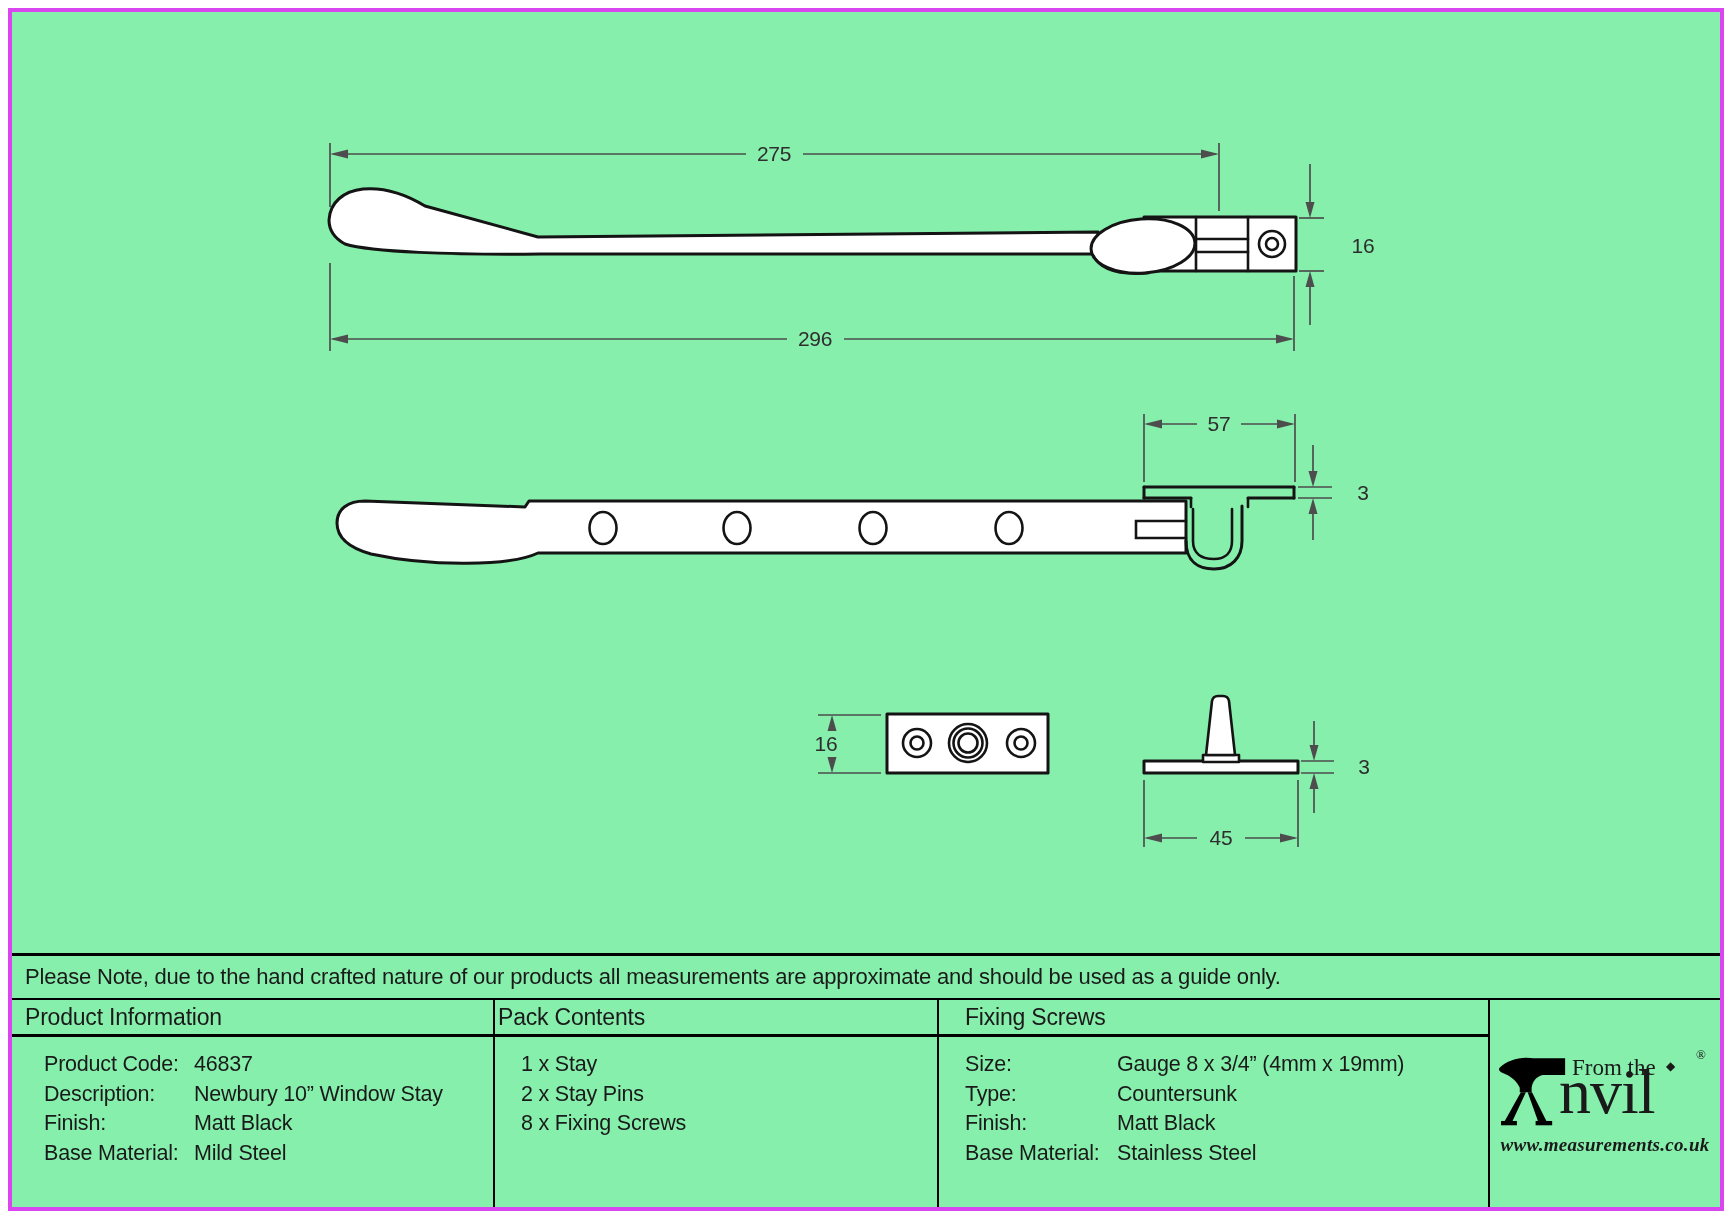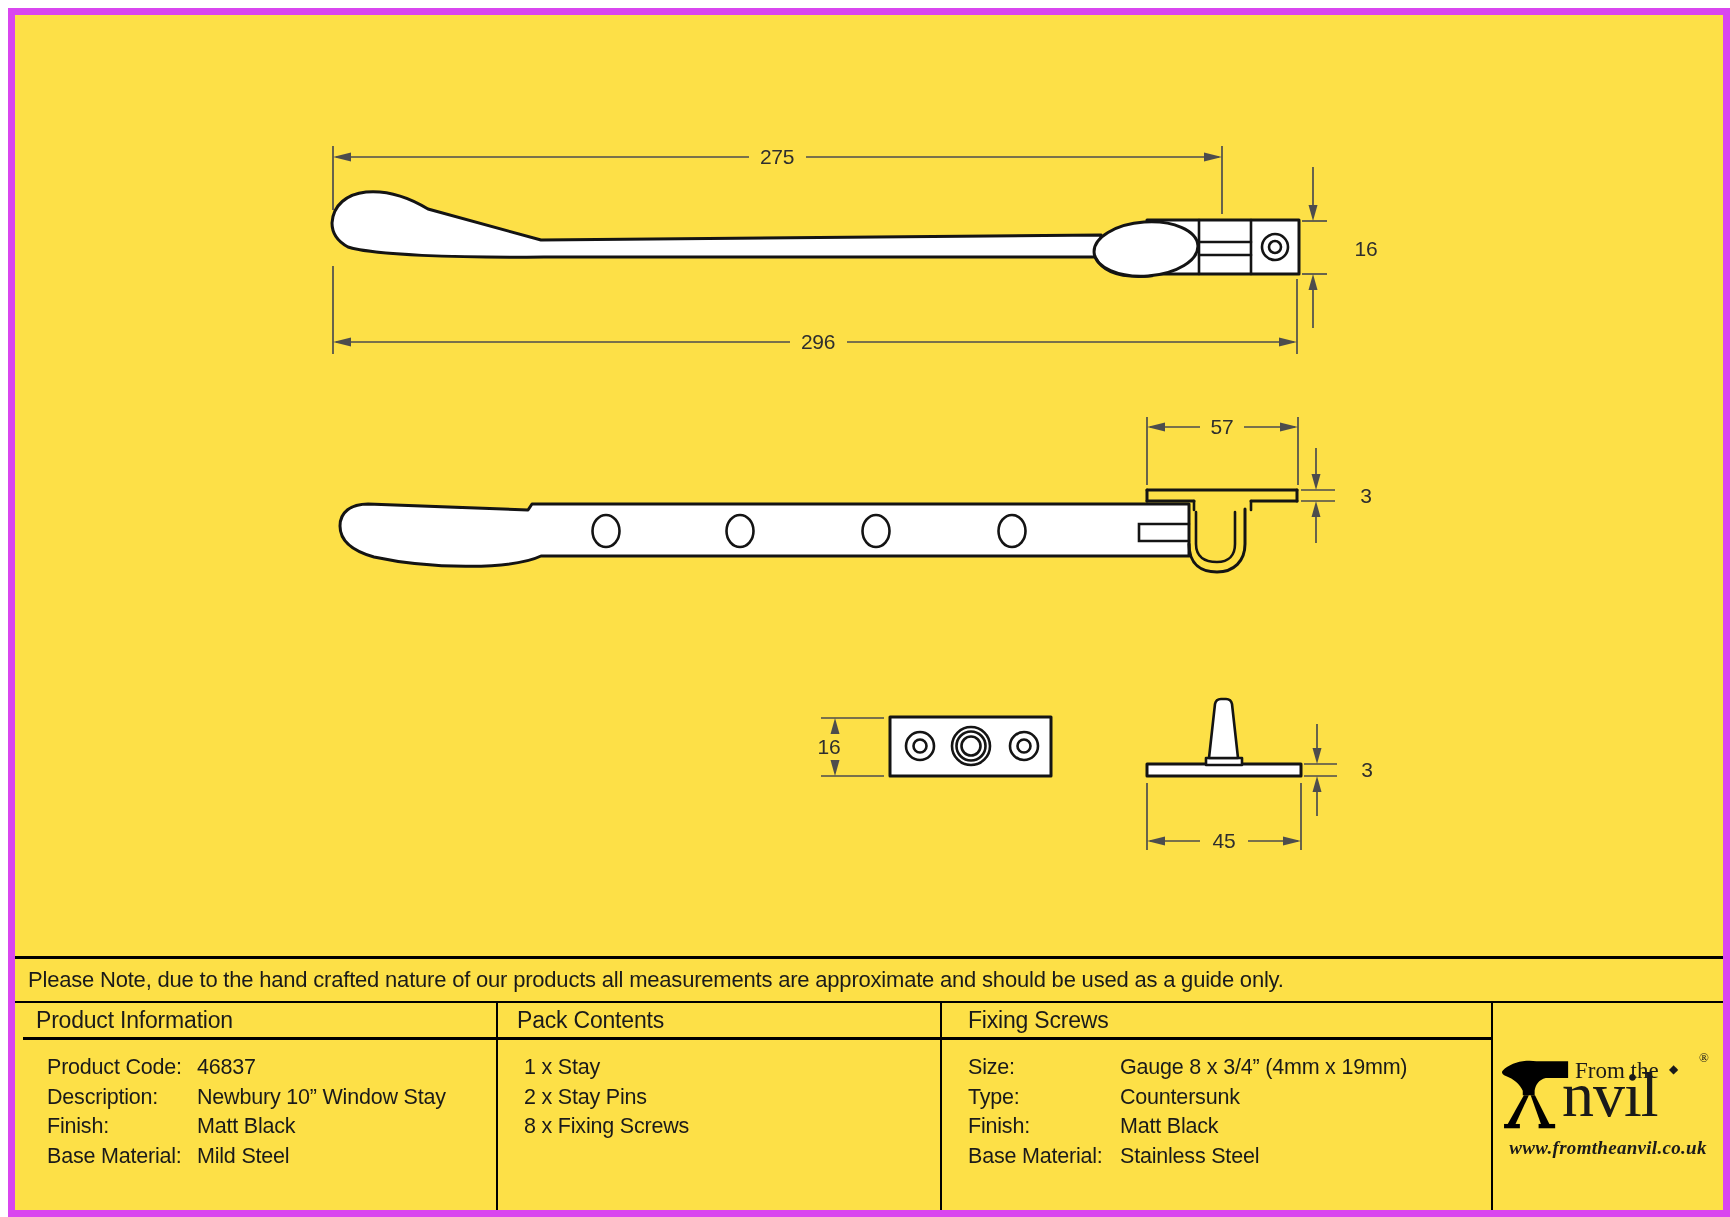--- a/index.html
+++ b/index.html
@@ -1,29 +1,29 @@
 <!DOCTYPE html>
 <html><head>
 <meta charset="utf-8">
 <style>
   html,body{margin:0;padding:0;background:#fff;}
   body{width:1730px;height:1217px;position:relative;font-family:"Liberation Sans",sans-serif;color:#1a1a1a;}
-  .page{position:absolute;left:8px;top:8px;width:1708px;height:1195px;border:7px solid #d946ef;display:flex;flex-direction:column;background:#fde047;}
+  .page{position:absolute;left:8px;top:8px;width:1708px;height:1195px;border:4px solid #d946ef;display:flex;flex-direction:column;background:#86efac;}
   .drawing-area{height:941px;position:relative;}
   .drawing-area svg{position:absolute;left:0;top:0;width:100%;height:100%;}
   .note-row{height:47px;border-top:3px solid #000;border-bottom:2px solid #000;box-sizing:border-box;display:flex;align-items:center;padding-left:13px;font-size:22px;letter-spacing:-0.2px;}
   .spec-table{flex:1;display:flex;min-height:0;}
   .col{box-sizing:border-box;}
   .col1{width:483px;border-right:2px solid #000;}
   .col2{width:444px;border-right:2px solid #000;}
   .col3{width:551px;border-right:2px solid #000;}
   .col4{flex:1;display:flex;justify-content:center;align-items:flex-start;padding-top:52px;border-radius:8px;}
   .col-header{height:37px;border-bottom:3px solid #000;box-sizing:border-box;display:flex;align-items:center;font-size:23px;letter-spacing:-0.2px;}
-  .col1 .col-header{padding-left:13px;margin-left:8px;}
-  .col2 .col-header{padding-left:19px;}
+  .col1 .col-header{padding-left:13px;}
+  .col2 .col-header{padding-left:3px;}
   .col3 .col-header{padding-left:26px;}
   .col-body{padding-top:13px;font-size:21.5px;line-height:29.5px;letter-spacing:-0.2px;}
   .col1 .col-body{padding-left:13px;margin-left:19px;}
   .col2 .col-body{padding-left:26px;}
   .col3 .col-body{padding-left:26px;}
   .kv{display:flex;}
   .col1 .kv .k{width:150px;flex:none;}
   .col3 .kv .k{width:152px;flex:none;}
   
   .logo{position:relative;width:218px;height:104px;}
@@ -251,18 +251,18 @@
           <path fill="#000" d="M5,21 C16,10 36,5 52,8 L96,8 L96,31 L65,31 C55,33.5 50.5,41 49.5,49 L49.5,55 L33,55 L33,49 C29.5,40 20,32.5 9.5,28.5 C4.5,26.5 3,23.5 5,21 Z"></path>
           <polygon fill="#000" points="34.5,55 41.5,55 22,97 11,97"></polygon>
           <polygon fill="#000" points="44,55 50,55 71,97 59,97"></polygon>
           <rect fill="#000" x="7" y="95" width="22" height="6"></rect>
           <rect fill="#000" x="55" y="95" width="23" height="6"></rect>
         </svg>
         <span class="logo-fromthe">From the</span>
         <span class="logo-diamond">◆</span>
         <span class="logo-reg">®</span>
         <span class="logo-nvil">nvil</span>
-        <span class="logo-url">www.fromtheanvil.co.uk</span>
+        <span class="logo-url">www.measurements.co.uk</span>
       </div>
     </div>
 
   </div>
 </div>
 
 </body></html>

